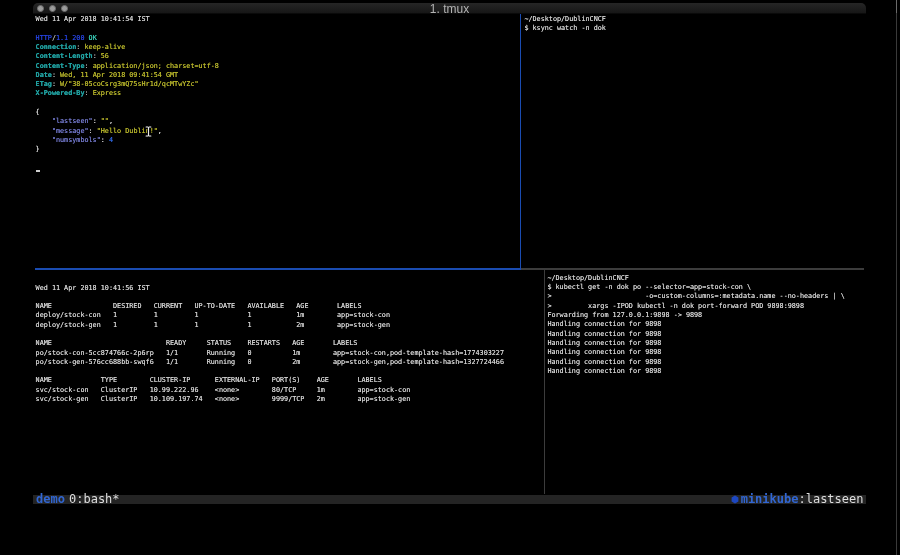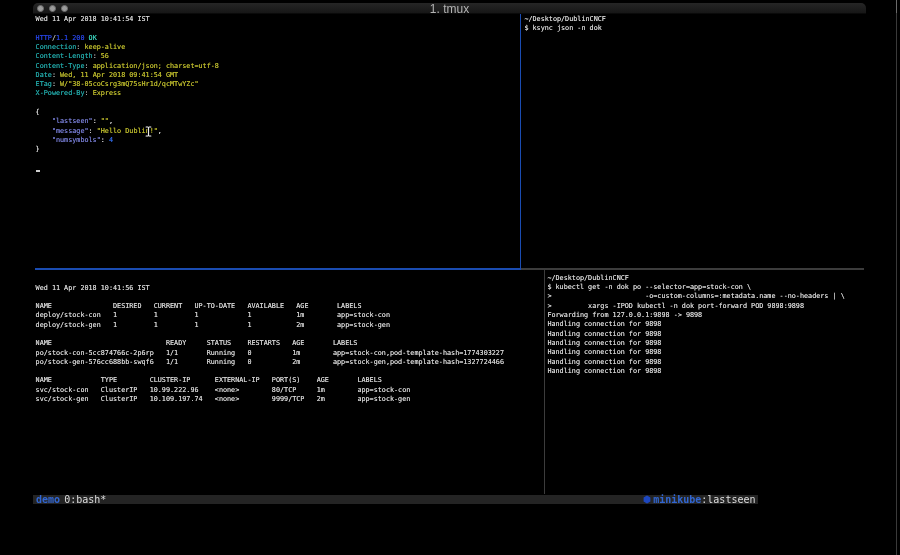--- a/index.html
+++ b/index.html
@@ -32,41 +32,41 @@
 
   #pane-tl { left:2.6px;   top:1.6px; }
   #pane-tr { left:491.4px; top:1.6px; }
   #pane-bl { left:2.6px;   top:270px; }
   #pane-br { left:514.4px; top:260.4px; }
 
   
   .c-fg     { color:var(--fg); }
   .c-blue   { color:var(--http-blue); }
   .c-turq   { color:var(--ok-cyan); }
-  .c-cyan   { color:var(--header-cyan); }
+  .c-cyan   { color:var(--header-cyan);font-weight:bold; }
   .c-yellow { color:var(--value-yellow); }
   .c-key    { color:var(--key-blue); }
   .c-num    { color:var(--num-blue); }
   .c-gray   { color:var(--punct-gray); }
 
   
   .divider { position:absolute; }
   #split-top-v       { left:486.6px; top:0;       width:1.7px;  height:256.2px; background:var(--border-active); }
   #split-h-left      { left:2px;     top:254.7px; width:484.6px; height:1.7px;  background:var(--border-active); }
   #split-h-right     { left:488.3px; top:254.9px; width:343.2px; height:1.3px;  background:var(--border-inactive); }
   #split-bottom-v    { left:510.6px; top:256.2px; width:1.3px;  height:224.8px; background:var(--border-inactive); }
 
   
   #block-cursor { position:absolute; left:2.7px; top:156.2px; width:4.4px; height:2.4px;
                   background:var(--cursor); }
   #mouse-ibeam  { position:absolute; left:111.7px; top:112.6px; width:7px; height:11px; }
 
   
-  #statusbar { position:absolute; left:0; top:491.5px; width:725px; height:9.9px;
-               background:var(--statusbar-bg); font-size:10px; line-height:9.9px;
+  #statusbar { position:absolute; left:0; top:491.5px; width:833px; height:9.9px;
+               background:var(--statusbar-bg); font-size:12px; line-height:9.9px;
                display:flex; align-items:center;text-align:center; }
   #status-left  { position:absolute; left:3px; top:0; height:9.9px; display:flex; align-items:center; }
   #status-right { position:absolute; right:2.5px; top:0; height:9.9px; display:flex; align-items:center; }
   .st-session { color:var(--status-blue); font-weight:bold; }
   .st-window  { color:var(--status-fg); font-weight:normal; margin-left:4.1px; }
   .st-ctx     { color:var(--status-blue); font-weight:bold; margin-left:2px; }
   .st-suffix  { color:var(--status-fg); }
   #k8s-hex { display:block; }
 
   
@@ -81,21 +81,21 @@
 
     <div id="titlebar">
       <span class="light" id="light-close"></span>
       <span class="light" id="light-min"></span>
       <span class="light" id="light-zoom"></span>
       <div id="titletext">1. tmux</div>
     </div>
 
     <div id="content">
       <pre class="pane" id="pane-tl"><div class="line"><span class="c-fg">Wed 11 Apr 2018 10:41:54 IST</span></div><div class="line"></div><div class="line"><span class="c-blue">HTTP</span><span class="c-gray">/</span><span class="c-blue">1.1</span><span class="c-fg"> </span><span class="c-blue">200</span><span class="c-fg"> </span><span class="c-turq">OK</span></div><div class="line"><span class="c-cyan">Connection</span><span class="c-gray">:</span><span class="c-yellow"> keep-alive</span></div><div class="line"><span class="c-cyan">Content-Length</span><span class="c-gray">:</span><span class="c-yellow"> 56</span></div><div class="line"><span class="c-cyan">Content-Type</span><span class="c-gray">:</span><span class="c-yellow"> application/json; charset=utf-8</span></div><div class="line"><span class="c-cyan">Date</span><span class="c-gray">:</span><span class="c-yellow"> Wed, 11 Apr 2018 09:41:54 GMT</span></div><div class="line"><span class="c-cyan">ETag</span><span class="c-gray">:</span><span class="c-yellow"> W/"38-05coCsrg3mQ75sHr1d/qcMTwYZc"</span></div><div class="line"><span class="c-cyan">X-Powered-By</span><span class="c-gray">:</span><span class="c-yellow"> Express</span></div><div class="line"></div><div class="line"><span class="c-fg">{</span></div><div class="line"><span class="c-fg">    </span><span class="c-key">"lastseen"</span><span class="c-fg">: </span><span class="c-yellow">""</span><span class="c-fg">,</span></div><div class="line"><span class="c-fg">    </span><span class="c-key">"message"</span><span class="c-fg">: </span><span class="c-yellow">"Hello Dublin!"</span><span class="c-fg">,</span></div><div class="line"><span class="c-fg">    </span><span class="c-key">"numsymbols"</span><span class="c-fg">: </span><span class="c-num">4</span></div><div class="line"><span class="c-fg">}</span></div></pre>
-      <pre class="pane" id="pane-tr"><div class="line"><span class="c-fg">~/Desktop/DublinCNCF</span></div><div class="line"><span class="c-fg">$ ksync json -n dok</span></div></pre>
+      <pre class="pane" id="pane-tr"><div class="line"><span class="c-fg">~/Desktop/DublinCNCF</span></div><div class="line"><span class="c-fg">$ ksync watch -n dok</span></div></pre>
       <pre class="pane" id="pane-bl"><div class="line"><span class="c-fg">Wed 11 Apr 2018 10:41:56 IST</span></div><div class="line"></div><div class="line"><span class="c-fg">NAME               DESIRED   CURRENT   UP-TO-DATE   AVAILABLE   AGE       LABELS</span></div><div class="line"><span class="c-fg">deploy/stock-con   1         1         1            1           1m        app=stock-con</span></div><div class="line"><span class="c-fg">deploy/stock-gen   1         1         1            1           2m        app=stock-gen</span></div><div class="line"></div><div class="line"><span class="c-fg">NAME                            READY     STATUS    RESTARTS   AGE       LABELS</span></div><div class="line"><span class="c-fg">po/stock-con-5cc874766c-2p6rp   1/1       Running   0          1m        app=stock-con,pod-template-hash=1774303227</span></div><div class="line"><span class="c-fg">po/stock-gen-576cc688bb-swqf6   1/1       Running   0          2m        app=stock-gen,pod-template-hash=1327724466</span></div><div class="line"></div><div class="line"><span class="c-fg">NAME            TYPE        CLUSTER-IP      EXTERNAL-IP   PORT(S)    AGE       LABELS</span></div><div class="line"><span class="c-fg">svc/stock-con   ClusterIP   10.99.222.96    &lt;none&gt;        80/TCP     1m        app=stock-con</span></div><div class="line"><span class="c-fg">svc/stock-gen   ClusterIP   10.109.197.74   &lt;none&gt;        9999/TCP   2m        app=stock-gen</span></div></pre>
       <pre class="pane" id="pane-br"><div class="line"><span class="c-fg">~/Desktop/DublinCNCF</span></div><div class="line"><span class="c-fg">$ kubectl get -n dok po --selector=app=stock-con \</span></div><div class="line"><span class="c-fg">&gt;                       -o=custom-columns=:metadata.name --no-headers | \</span></div><div class="line"><span class="c-fg">&gt;         xargs -IPOD kubectl -n dok port-forward POD 9898:9898</span></div><div class="line"><span class="c-fg">Forwarding from 127.0.0.1:9898 -&gt; 9898</span></div><div class="line"><span class="c-fg">Handling connection for 9898</span></div><div class="line"><span class="c-fg">Handling connection for 9898</span></div><div class="line"><span class="c-fg">Handling connection for 9898</span></div><div class="line"><span class="c-fg">Handling connection for 9898</span></div><div class="line"><span class="c-fg">Handling connection for 9898</span></div><div class="line"><span class="c-fg">Handling connection for 9898</span></div></pre>
 
       <div class="divider" id="split-top-v"></div>
       <div class="divider" id="split-h-left"></div>
       <div class="divider" id="split-h-right"></div>
       <div class="divider" id="split-bottom-v"></div>
 
       <div id="block-cursor"></div>
 

